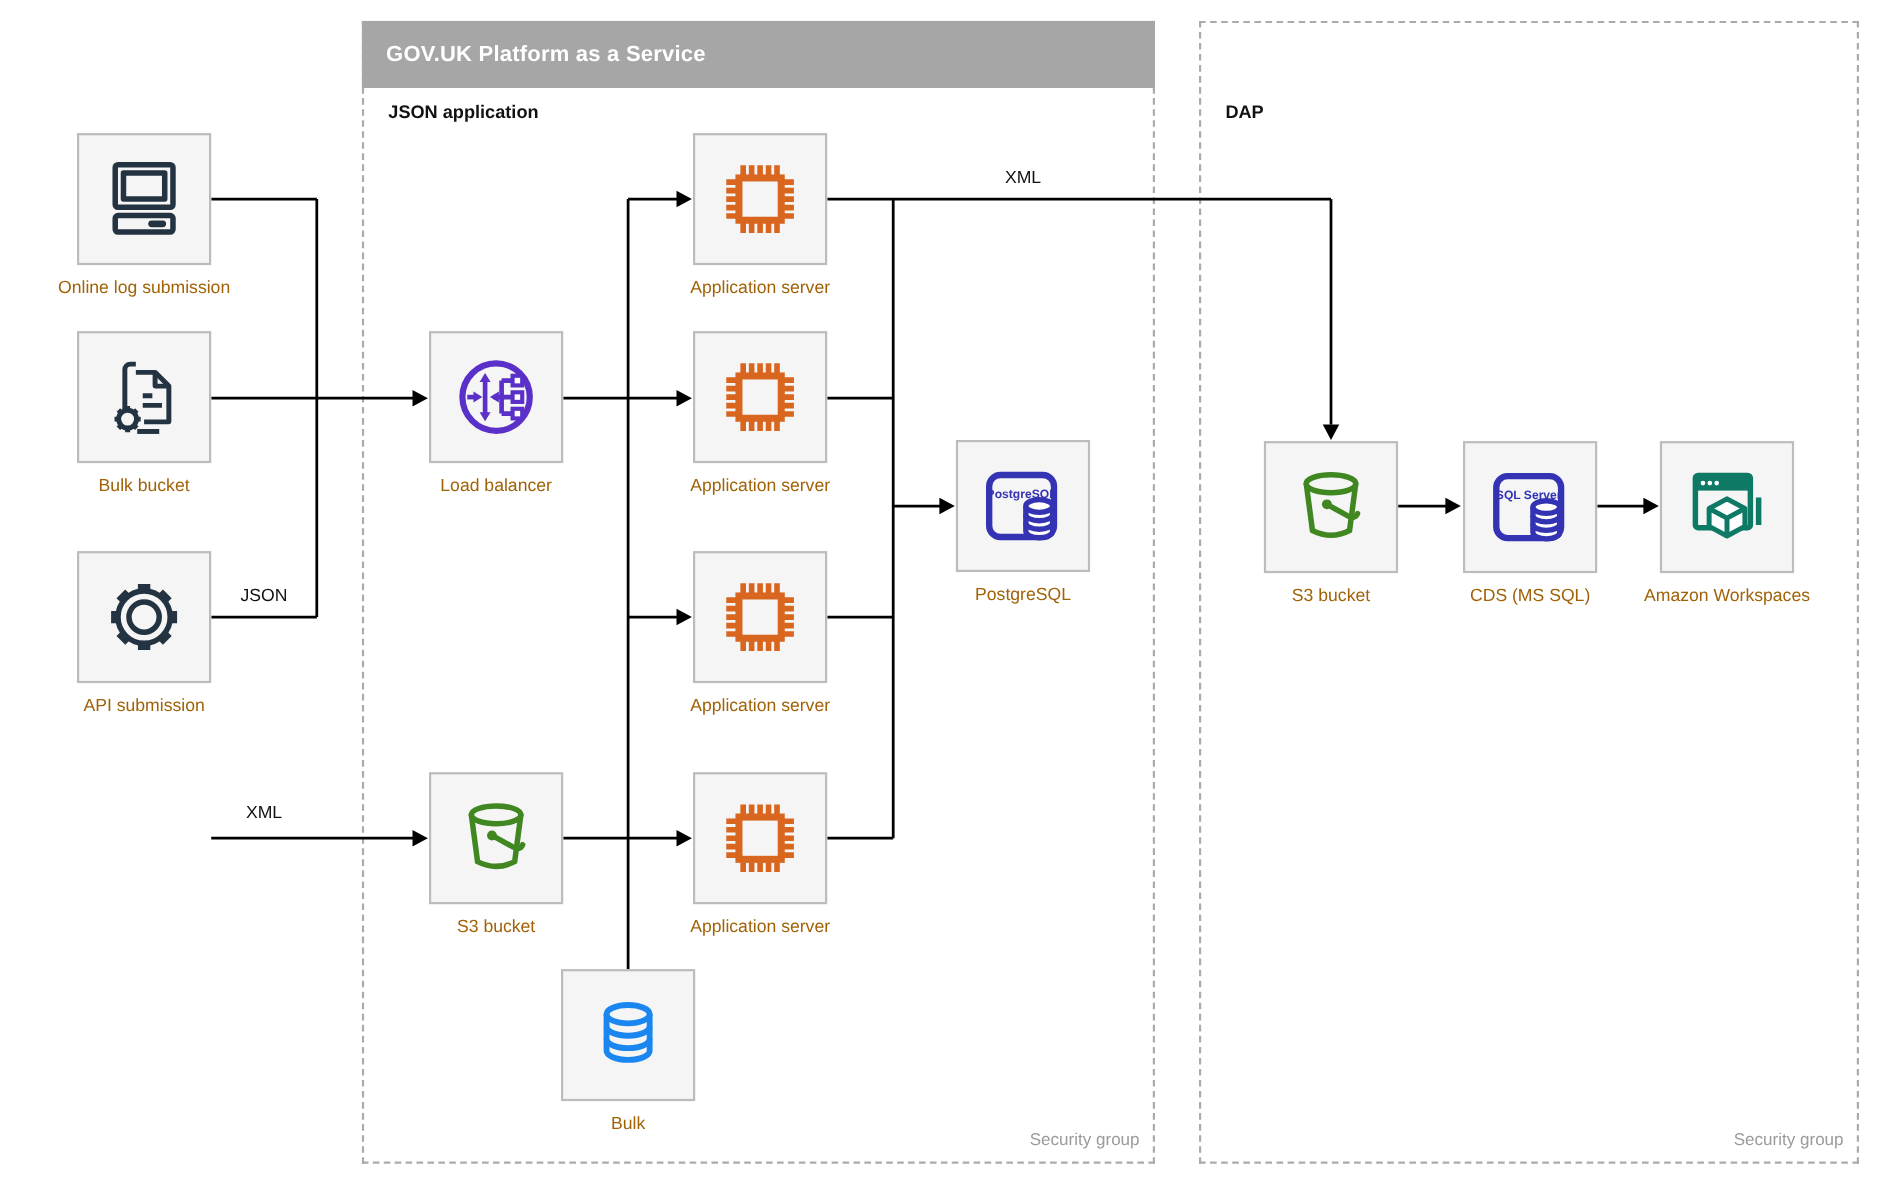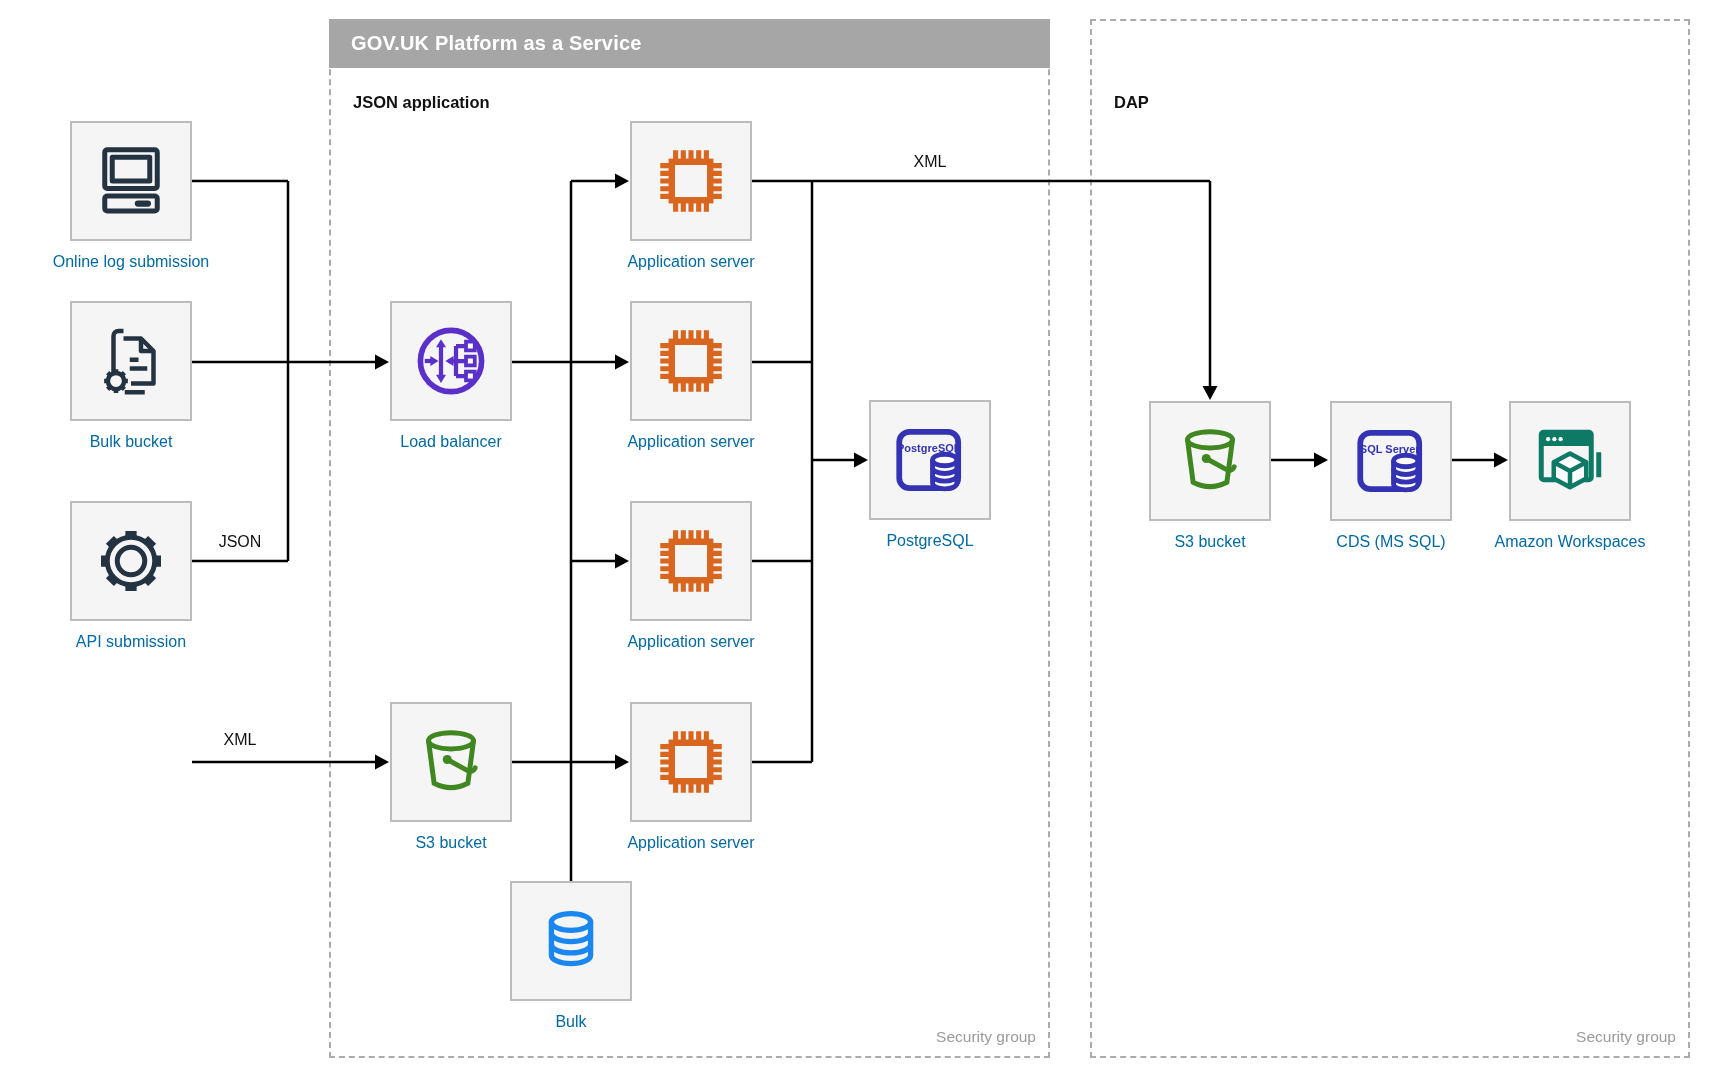--- a/index.html
+++ b/index.html
@@ -6,40 +6,40 @@
   #canvas{
     position:relative;width:1712px;height:1082px;background:#ffffff;
     font-family:"Liberation Sans", sans-serif;overflow:hidden;
   }
   #wires{position:absolute;left:0;top:0;z-index:3;pointer-events:none;}
   .container{
     position:absolute;top:19px;height:1039px;border:2px dashed #ababab;
     box-sizing:border-box;z-index:1;background:transparent;
   }
   .container .hdr{
-    position:absolute;left:-2px;top:-2px;right:-2px;height:49px;
+    position:absolute;left:-2px;top:-2px;right:-2px;height:61px;
     background:#a6a6a6;display:flex;align-items:center;
   }
   .container .hdr .title{
     color:#ffffff;font-size:20px;font-weight:bold;padding-left:22px;letter-spacing:.2px;
   }
   .container .sub{
     position:absolute;left:22px;top:72px;font-size:16.5px;font-weight:bold;color:#111111;
   }
   .container .foot{
     position:absolute;right:12px;bottom:10px;font-size:15.5px;color:#9b9b9b;
   }
   .node{position:absolute;width:122px;z-index:4;}
   .node .box{
     width:122px;height:120px;background:#f5f5f5;border:2px solid #bcbcbc;
     box-sizing:border-box;display:flex;align-items:center;justify-content:center;
   }
   .node .nlabel{
     position:absolute;top:132px;left:50%;transform:translateX(-50%);
-    white-space:nowrap;font-size:16px;color:#0369a1;
+    white-space:nowrap;font-size:16px;color:#a16207;
   }
   .elabel{
     position:absolute;z-index:5;font-size:16px;color:#111111;
     transform:translate(-50%,-50%);white-space:nowrap;
   }
 </style>
 </head>
 <body>
 
 <div id="canvas">

